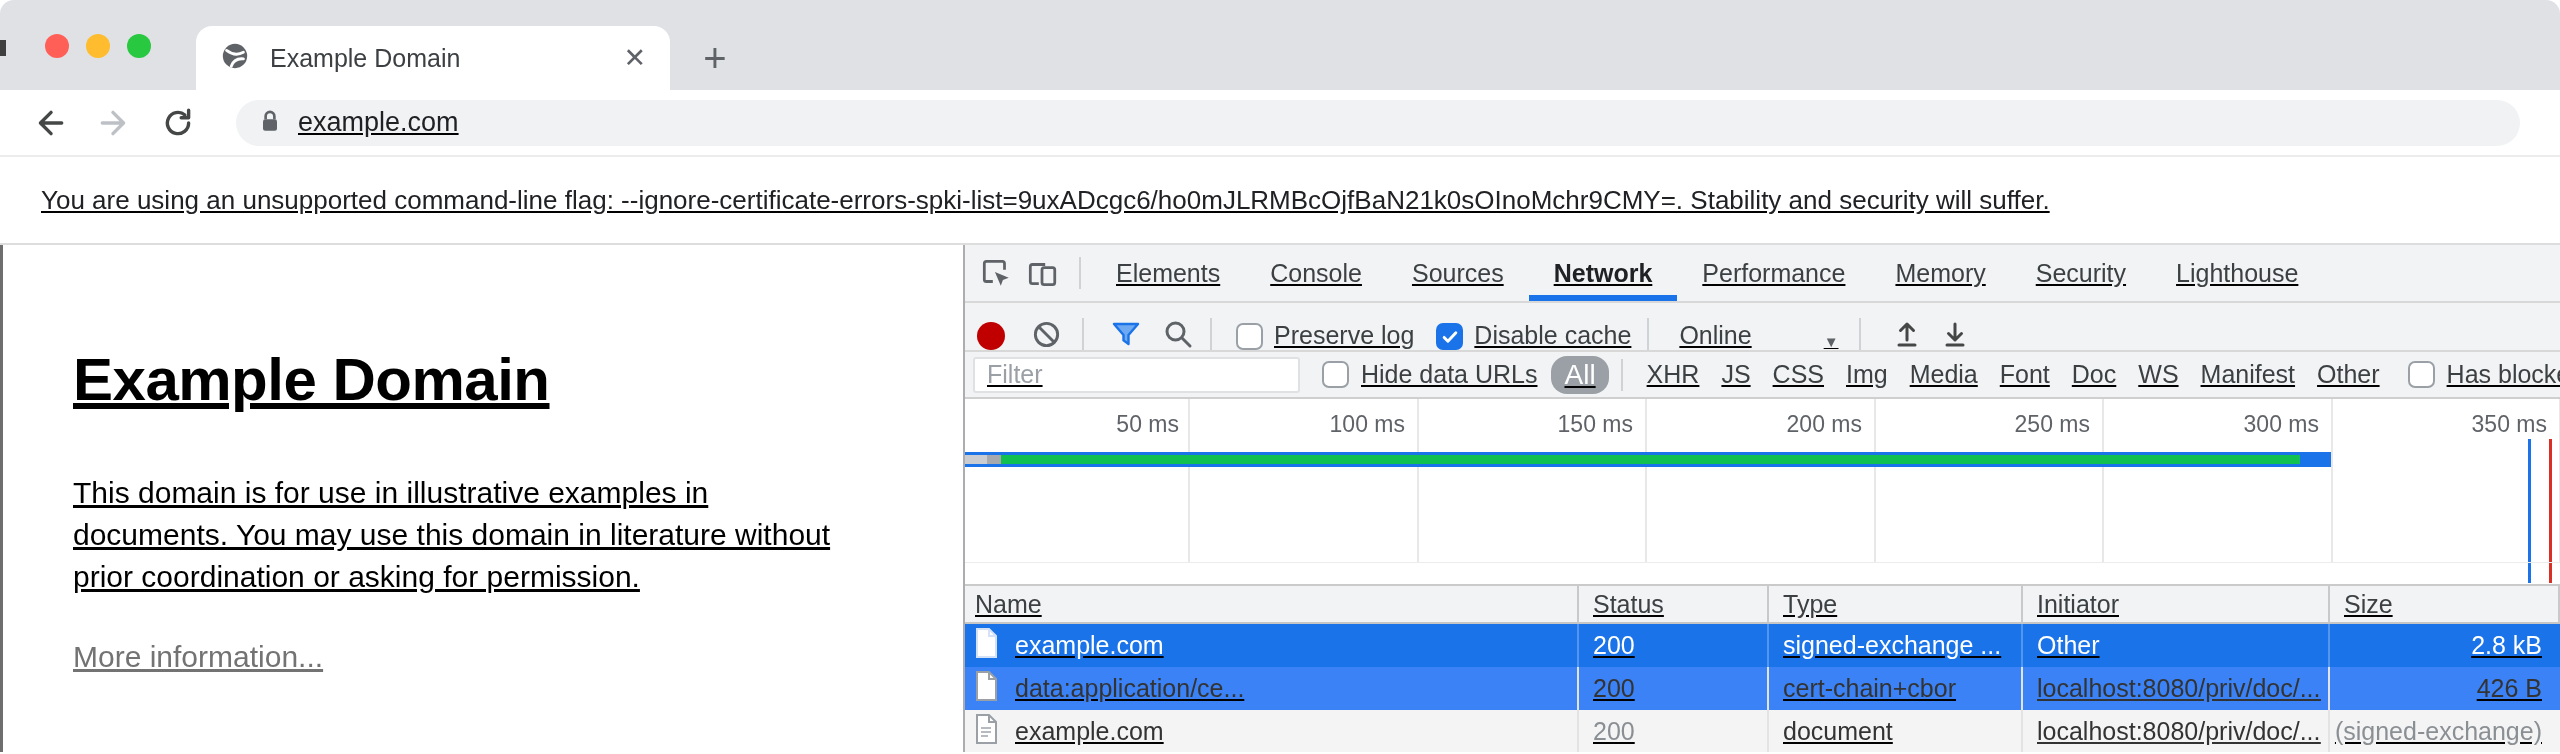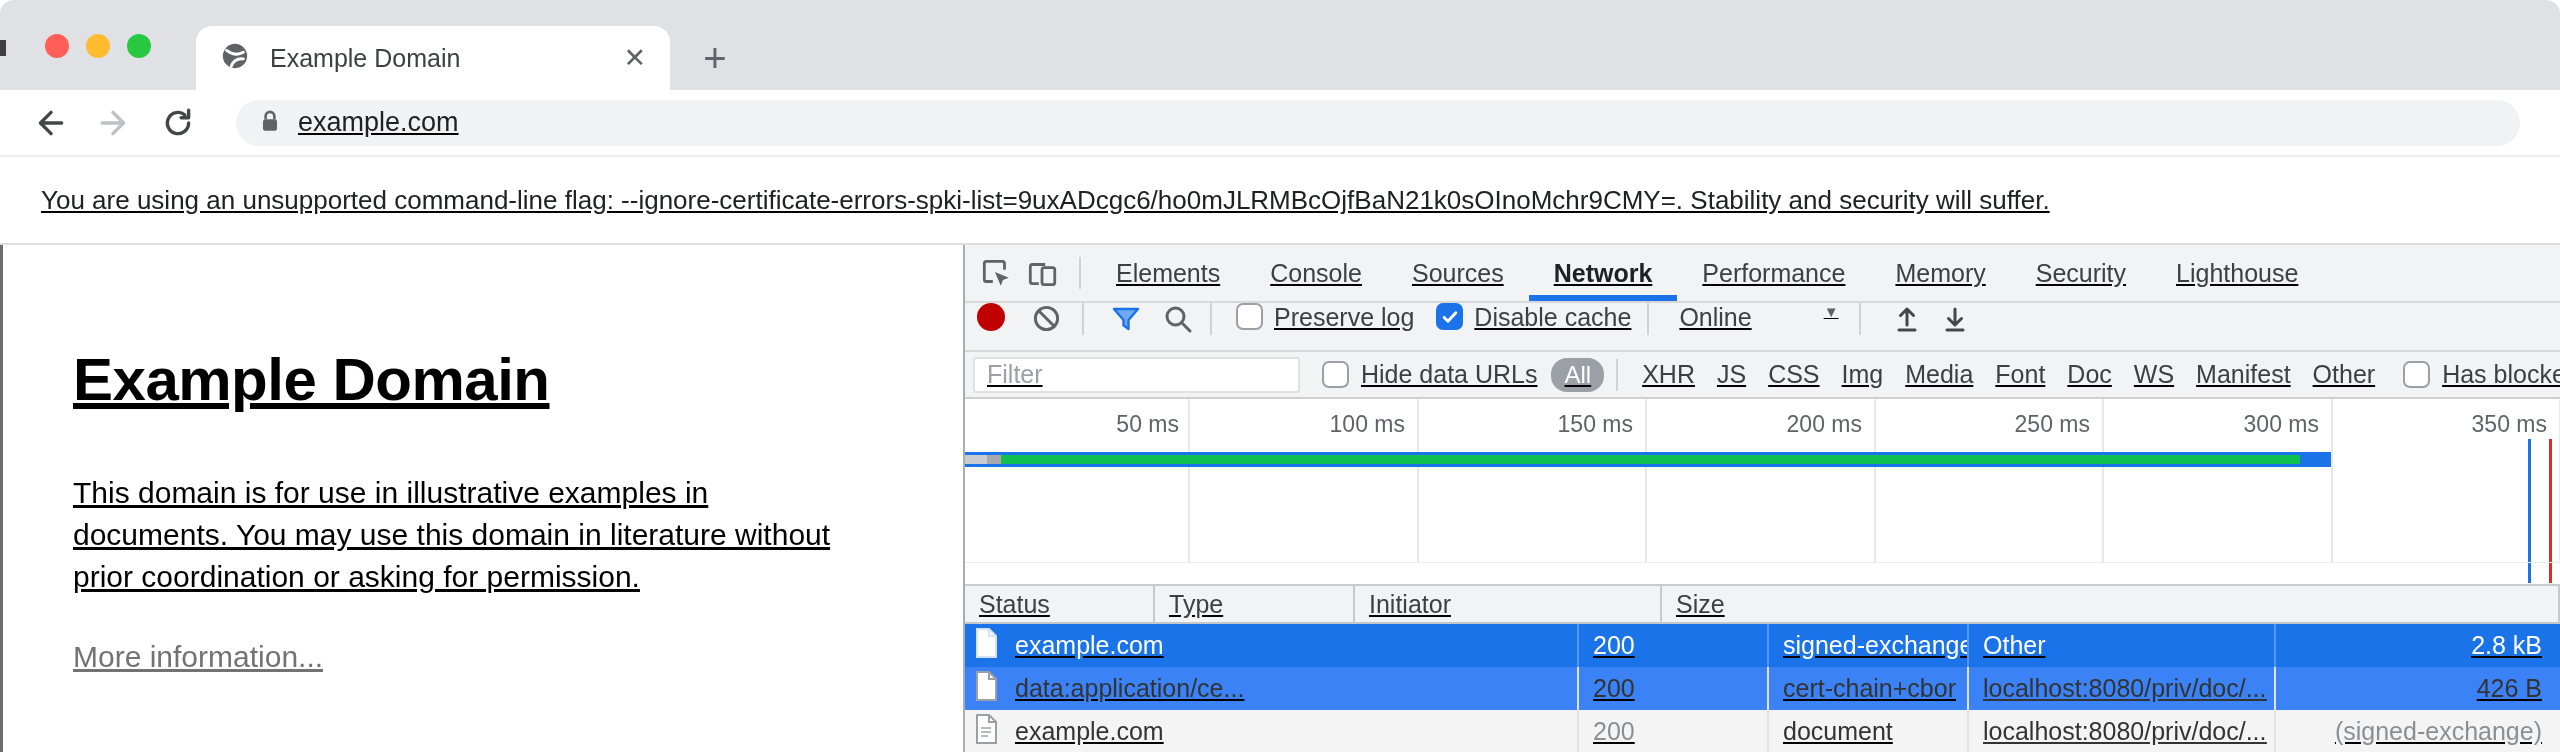--- a/index.html
+++ b/index.html
@@ -34,31 +34,31 @@
   .page a { display:inline-block; margin-top:42px; font-size:30px; color:#737373; text-decoration:underline; }
 
   
   .devtools { width:1597px; border-left:2px solid #ABADB0; display:flex; flex-direction:column; background:#fff; overflow:hidden; }
   .dt-tabs { height:58px; background:#F1F3F4; border-bottom:2px solid #D8D8D8; display:flex; align-items:center; padding:0 12px; flex-shrink:0; }
   .ticon { width:38px; height:38px; display:flex; align-items:center; justify-content:center; margin-right:8px; }
   .vsep { width:2px; height:32px; background:#D0D3D6; margin:0 10px; flex-shrink:0; }
   .dt-tab { height:100%; display:flex; align-items:center; padding:8px 25px; font-size:25px; color:#3C4043; white-space:nowrap; }
   .dt-tab.active { color:#202124; font-weight:600; box-shadow:inset 0 -6px 0 #1A73E8; }
 
-  .dt-toolbar { height:49px; background:#F1F3F4; border-bottom:2px solid #D8D8D8; display:flex; align-items:flex-start; padding-left:12px; flex-shrink:0; font-size:25px; color:#3C4043; }
+  .dt-toolbar { height:49px; background:#F1F3F4; border-bottom:2px solid #D8D8D8; display:flex; align-items:flex-end; padding-left:12px; flex-shrink:0; font-size:25px; color:#3C4043; }
   .rec { width:28px; height:28px; border-radius:50%; background:#C00000; }
   .tb-ic { display:flex; align-items:center; justify-content:center; }
   .cbox { width:27px; height:27px; border:2.5px solid #9AA0A6; border-radius:7px; background:#fff; flex-shrink:0; display:flex; align-items:center; justify-content:center; }
   .cbox.checked { background:#1A73E8; border-color:#1A73E8; }
   .caret { font-size:15px; color:#5F6368; }
 
   .dt-filter { height:47px; background:#F1F3F4; border-bottom:2px solid #CFCFCF; display:flex; align-items:center; padding-left:8px; font-size:25px; color:#3C4043; white-space:nowrap; overflow:hidden; flex-shrink:0; }
   .filter-input { width:327px; height:36px; background:#fff; border:2px solid #DFE1E3; border-radius:3px; font-size:25px; padding:0 12px; color:#202124; font-family:"Liberation Sans",sans-serif; }
   .filter-input::placeholder { color:#9AA0A6; }
-  .pill { background:#9AA0A6; color:#fff; border-radius:16px; padding:3px 13px; font-size:24px; }
+  .pill { background:#9AA0A6; color:#fff; border-radius:16px; padding:3px 13px; font-size:28px; }
   .ftype { margin-left:22px; }
 
   .dt-overview { position:relative; height:185px; background:#fff; flex-shrink:0; }
   .gline { position:absolute; top:0; width:2px; height:164px; background:#E8E8E8; }
   .rlabel { position:absolute; top:12px; width:200px; text-align:right; font-size:23px; color:#5F6368; }
   .ov-sep { position:absolute; top:163px; left:0; width:100%; height:1px; background:#ECECEC; }
   .ov-bar { position:absolute; left:0; top:53px; width:1366px; height:15px; background:#1A73E8; }
   .ov-g1 { position:absolute; left:0; top:3px; width:22px; height:9px; background:#C9CCD0; }
   .ov-g2 { position:absolute; left:22px; top:3px; width:14px; height:9px; background:#A6A9AD; }
   .ov-green { position:absolute; left:36px; top:3px; width:1299px; height:9px; background:#10C152; }
@@ -66,21 +66,21 @@
   .evline.dcl { left:1563px; background:#1A73E8; }
   .evline.load { left:1584px; background:#D93025; }
 
   .dt-table { flex:1; display:flex; flex-direction:column; font-size:25px; color:#333; }
   .trow { display:flex; height:43px; align-items:stretch; background:#3b82f6; }
   .thead { height:40px; background:#F1F3F4; border-top:2px solid #CACACA; border-bottom:2px solid #C6C6C6; display:flex; color:#3C4043; }
   .cell { display:flex; align-items:center; padding-left:14px; border-right:2px solid #E3E3E3; overflow:hidden; white-space:nowrap; }
   .thead .cell { border-right:2px solid #C9C9C9; }
   .c-name { width:614px; padding-left:8px; }
   .c-status { width:190px; }
-  .c-type { width:200px; }
+  .c-type { width:254px; }
   .c-init { width:307px; }
   .c-size { flex:1; justify-content:flex-end; padding-right:18px; border-right:none; }
   .trow.alt { background:#F4F4F4; }
   .trow.selected { background:#1A73E8; color:#fff; }
   .trow.selected .cell { border-right-color:rgba(255,255,255,0.25); }
   .name-label { margin-left:16px; }
   .init-link { text-decoration:underline; color:#333; }
   .dim { color:#8A8F94; }
 </style>
 </head>
@@ -261,20 +261,21 @@
           <div class="ov-g2"></div>
           <div class="ov-green"></div>
         </div>
         <div class="evline dcl"></div>
         <div class="evline load"></div>
         <div class="ov-sep"></div>
       </div>
 
       <div class="dt-table">
         <div class="thead">
+          <div class="cell c-name" style="padding-left:10px">Name</div>
           <div class="cell c-status">Status</div>
           <div class="cell c-type">Type</div>
           <div class="cell c-init">Initiator</div>
           <div class="cell c-size" style="justify-content:flex-start">Size</div>
         </div>
 
         <div class="trow selected">
           <div class="cell c-name">
             <span>
               <svg width="26" height="32" viewBox="0 0 26 32">

